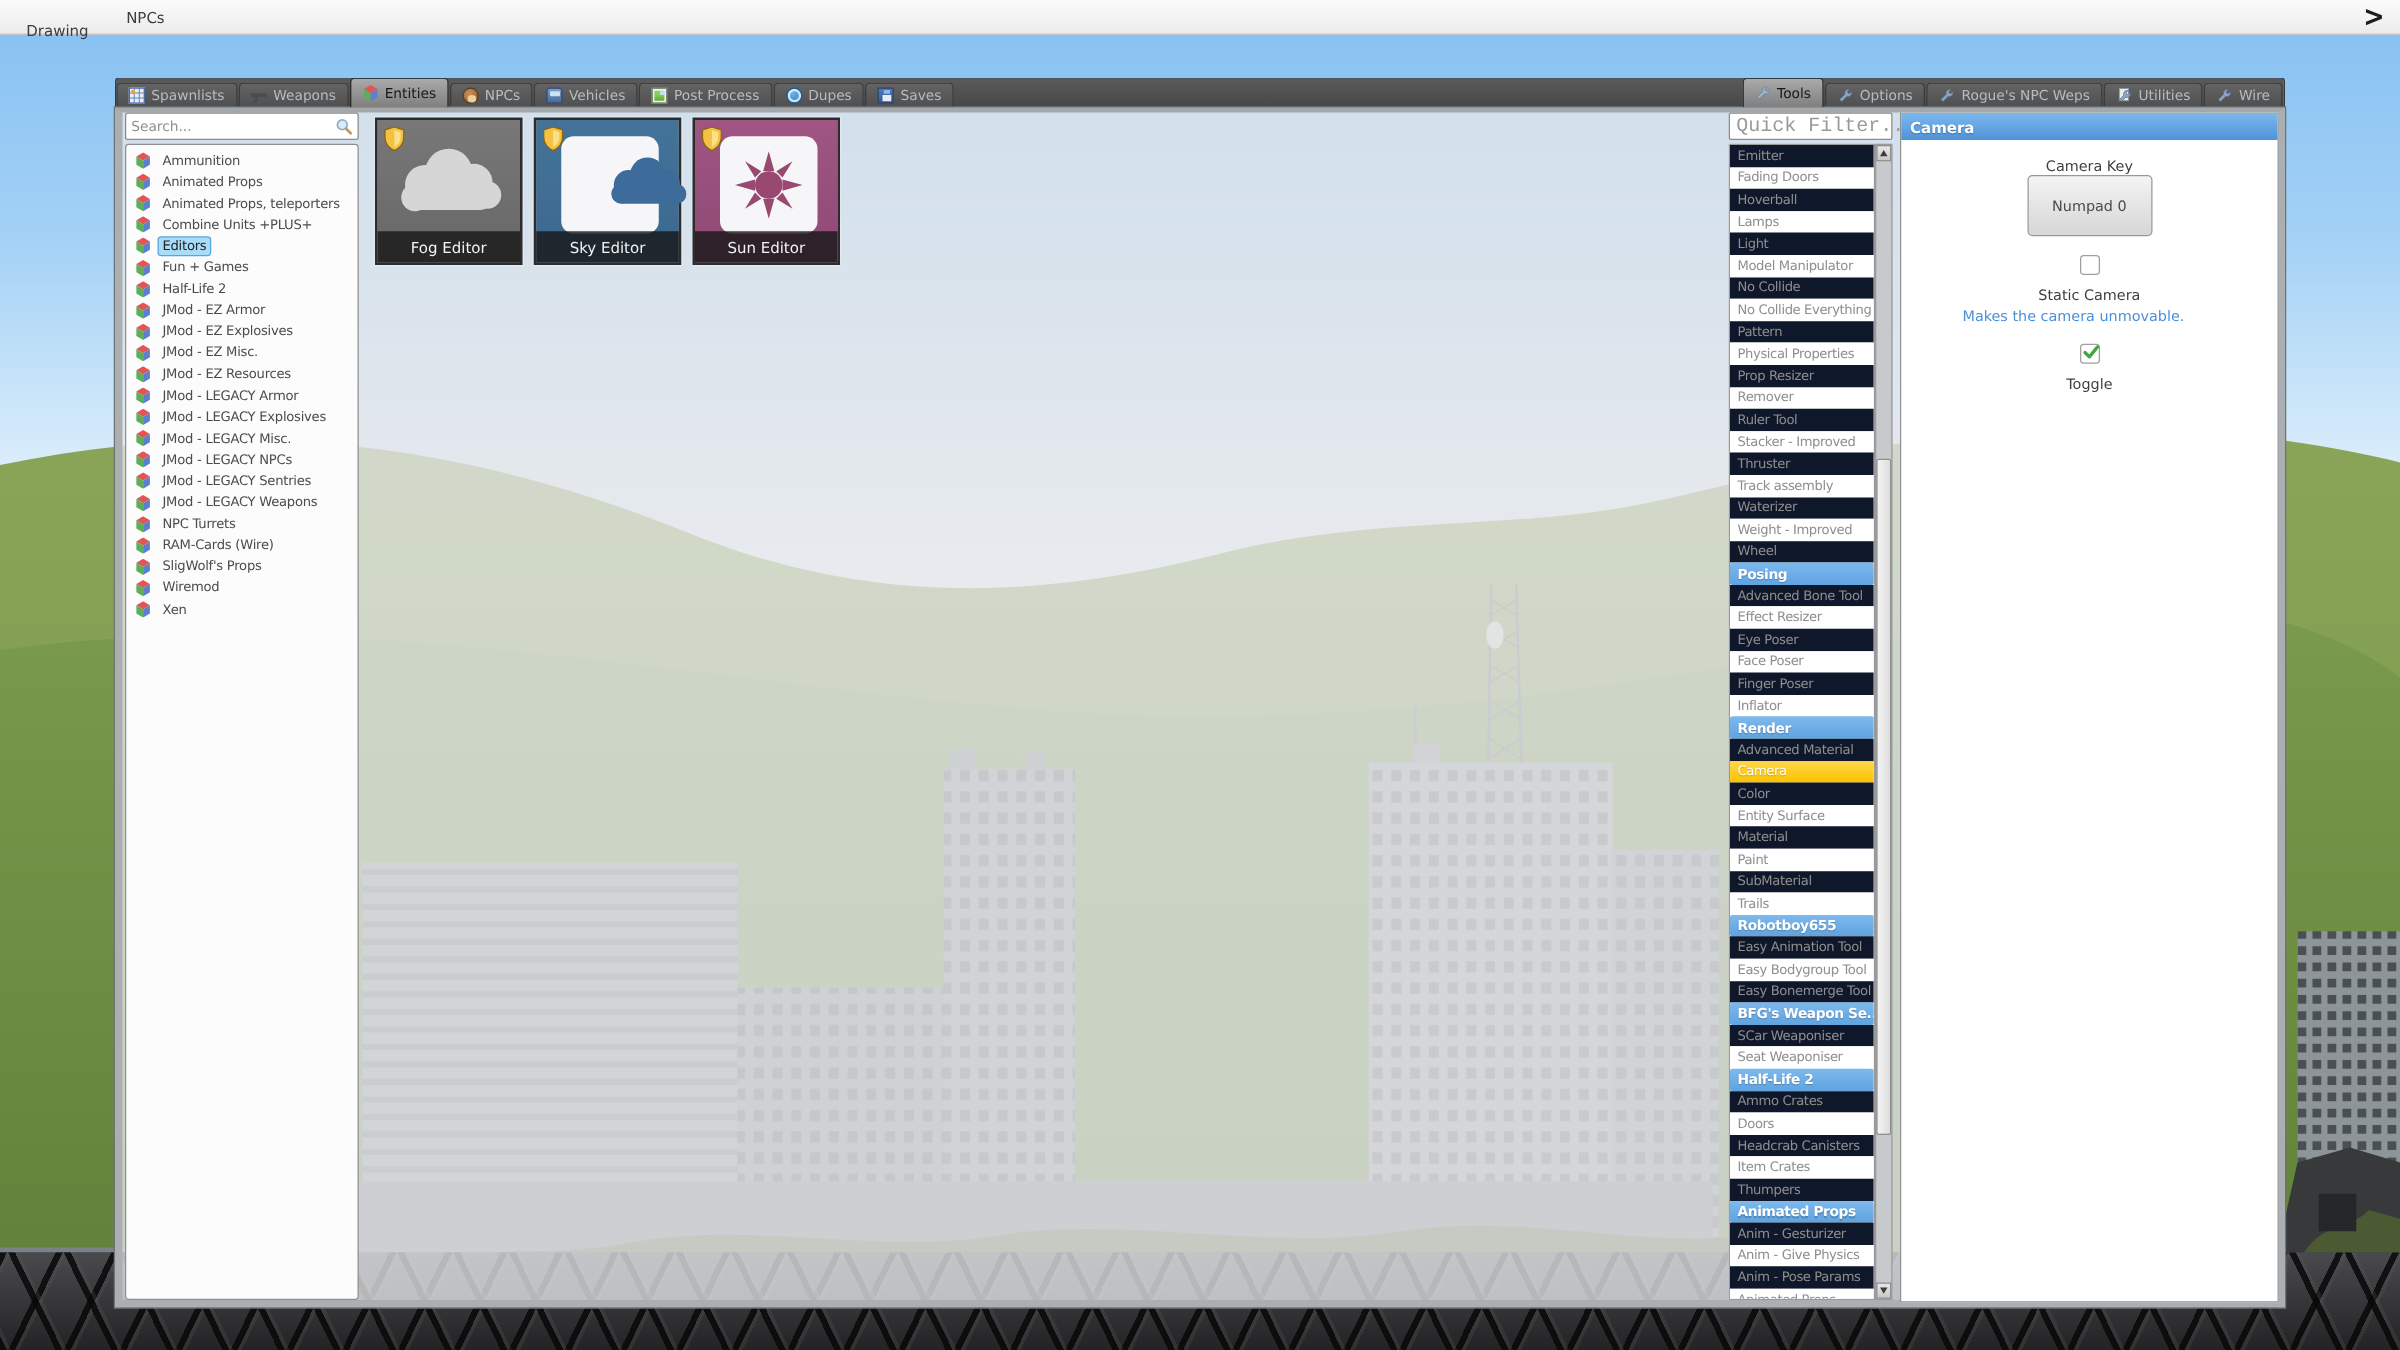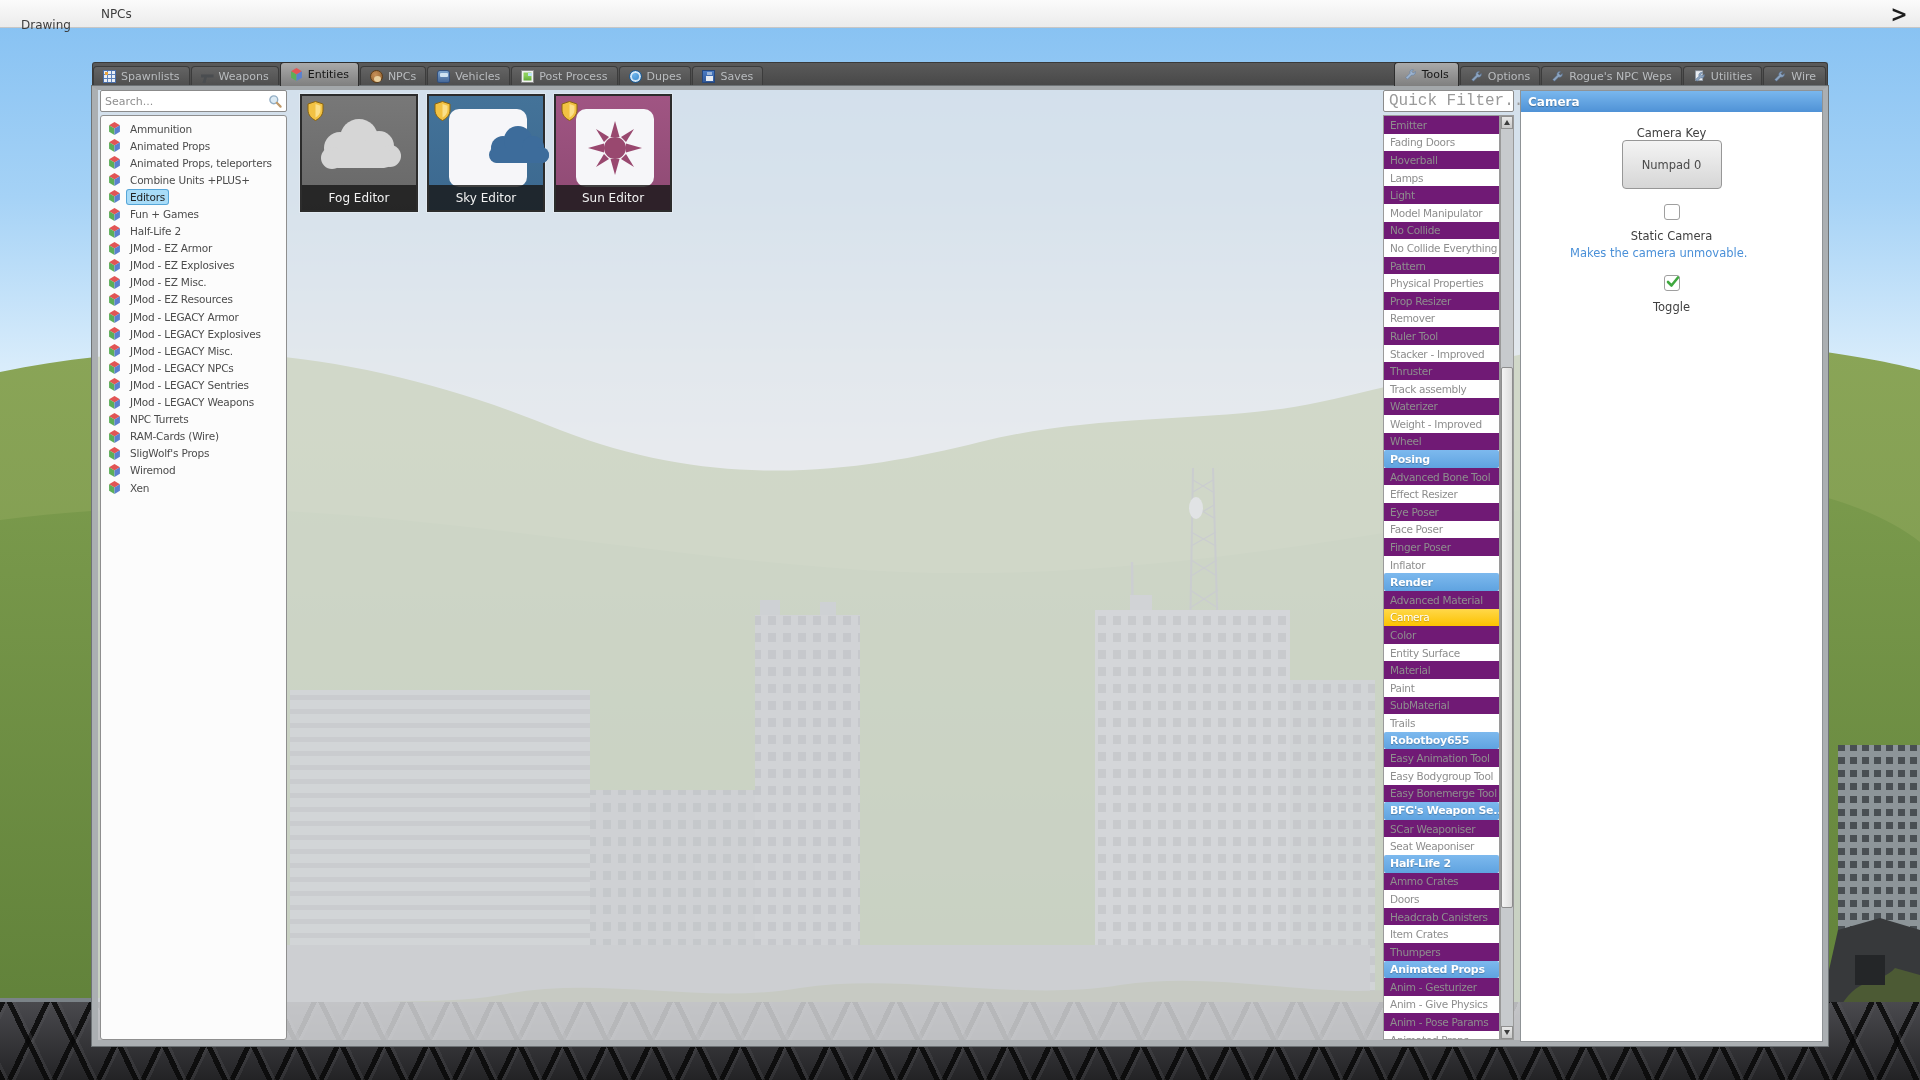--- a/index.html
+++ b/index.html
@@ -101,21 +101,21 @@
     background:#fff; border:1px solid #8b8b8b; border-radius:2px; display:flex; align-items:center; }
   .filterbox input { flex:1; border:none; outline:none; background:transparent;
     font-family:Liberation Mono, monospace; font-size:16px; color:#444; padding:0 5px; }
   .filterbox input::placeholder { color:#9a9a9a; }
 
   .toollist { position:absolute; left:1291px; top:53px; width:117px; height:925px;
     background:#f7f7f7; border:1px solid #9a9a9a; overflow:hidden; }
   .trow { height:17.6px; display:flex; align-items:center; padding-left:6px;
     background:#fff; white-space:nowrap; overflow:hidden; cursor:default; }
   .trow-label { font-size:10.5px; letter-spacing:-0.3px; color:#8e8e8e; }
-  .trow.a { background:#701a75; }
+  .trow.a { background:#0f172a; }
   .trow.header { background:linear-gradient(#7db9ee,#5fa3e0); border-radius:2px; }
   .trow.header .trow-label { color:#fff; font-weight:bold; font-size:11px; text-shadow:0 1px 1px rgba(0,0,0,.25); }
   .trow.sel { background:linear-gradient(#ffd84a,#fcc200); }
   .trow.sel .trow-label { color:#fff; text-shadow:0 1px 1px rgba(120,90,0,.4); }
 
   .vscroll { position:absolute; left:1408px; top:53px; width:14px; height:925px;
     background:#c7cacd; border:1px solid #9a9a9a; }
   .sbtn { position:absolute; left:0; width:12px; height:13px; background:linear-gradient(#e8e8e8,#c8c8c8);
     border:1px solid #909090; display:flex; align-items:center; justify-content:center; }
   .sbtn.up { top:0; } .sbtn.down { bottom:0; }

